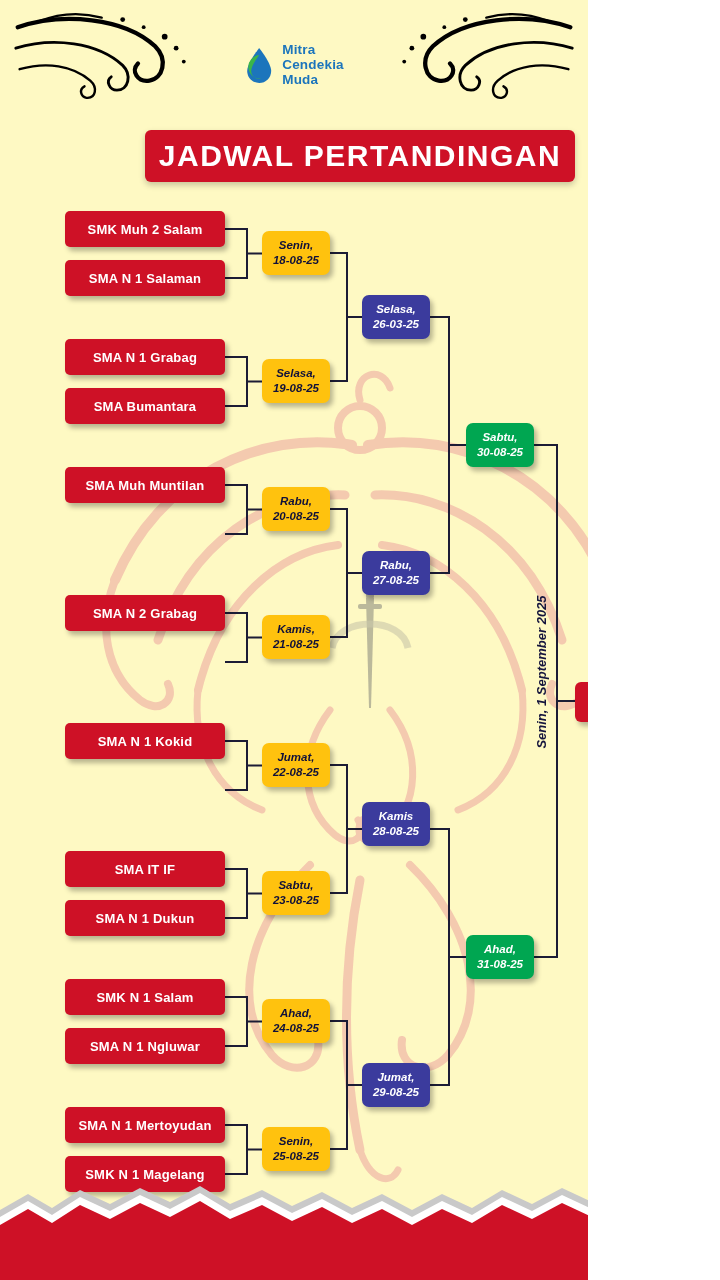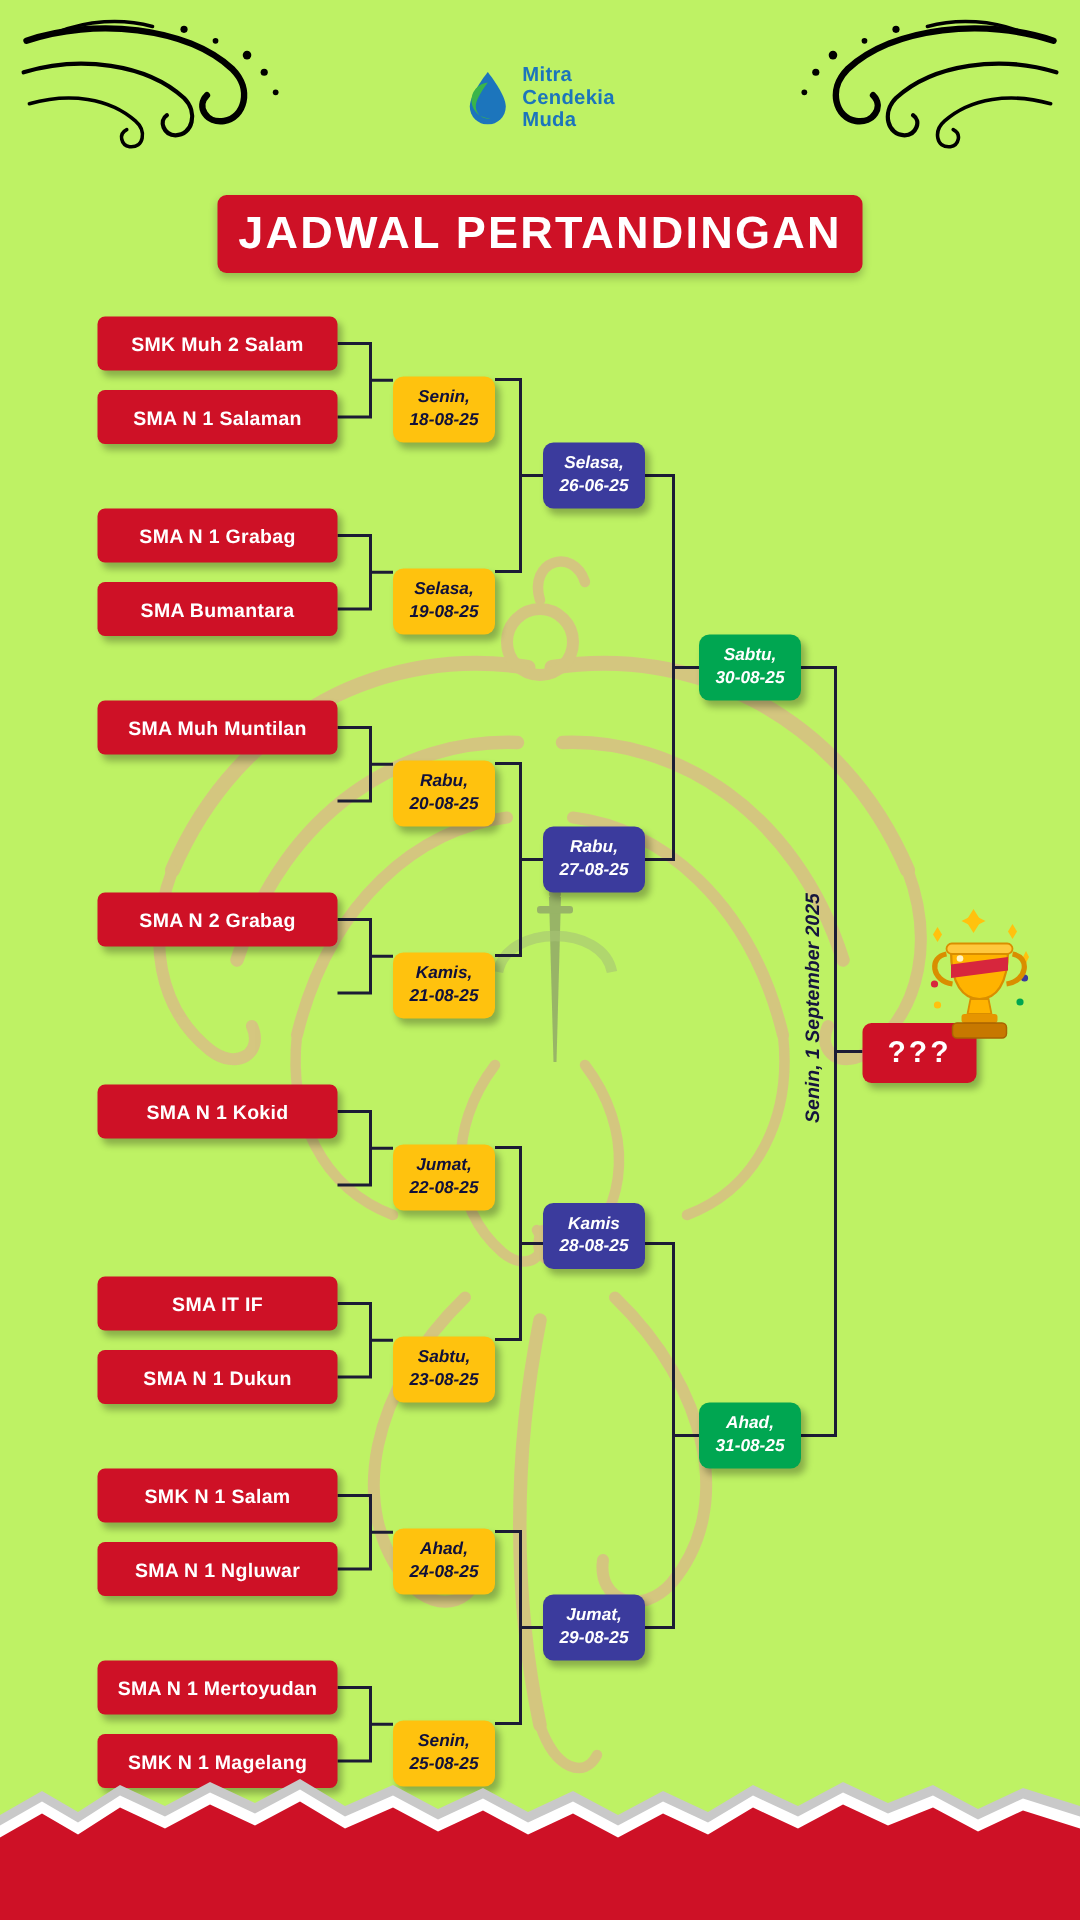--- a/index.html
+++ b/index.html
@@ -3,21 +3,21 @@
 <meta charset="utf-8">
 <style>
   * { margin:0; padding:0; box-sizing:border-box; }
   html,body { width:720px; height:1280px; }
   body {
     background:#fff;
     font-family:"Liberation Sans", sans-serif;
     position:relative;
     overflow:hidden;
   }
-  .poster { position:absolute; inset:0; width:720px; height:1280px; background:#bef264; overflow:hidden; }
+  .poster { position:absolute; inset:0; width:588px; height:1280px; background:#fef9c3; overflow:hidden; }
 
   .watermark { position:absolute; left:0; top:0; z-index:0; pointer-events:none; }
   .connectors { position:absolute; left:0; top:0; z-index:2; pointer-events:none; }
 
   .flourish { position:absolute; top:10px; z-index:3; }
   .flourish.left  { left:8px; }
   .flourish.right { right:8px; transform:scaleX(-1); }
 
   .logo { position:absolute; top:42px; left:50%; transform:translateX(-50%); display:flex; align-items:center; gap:8px; z-index:3; }
   .logo-text { display:flex; flex-direction:column; color:#1C75BC; font-weight:700; font-size:13.5px; line-height:1.12; letter-spacing:.2px; }
@@ -37,21 +37,21 @@
     font-size:13px; font-weight:600; letter-spacing:.2px;
     box-shadow:3px 4px 5px rgba(0,0,0,.28); z-index:3; text-align:center;
   }
 
   .date {
     position:absolute; width:68px; height:44px; border-radius:7px;
     display:flex; flex-direction:column; align-items:center; justify-content:center;
     font-size:11.5px; font-style:italic; font-weight:700; line-height:1.3;
     box-shadow:3px 4px 5px rgba(0,0,0,.28); z-index:3; text-align:center;
   }
-  .date.yellow { background:var(--yellow); color:#10103a;margin-top:20px; }
+  .date.yellow { background:var(--yellow); color:#10103a; }
   .date.blue   { background:var(--blue);   color:#fff; }
   .date.green  { background:var(--green);  color:#fff; }
 
   .final-date {
     position:absolute; left:434px; top:662px; width:220px; height:20px;
     transform:rotate(-90deg); text-align:center;
     font-style:italic; font-weight:700; font-size:13px; color:#15153d; z-index:2;
   }
 
   .winner {
@@ -211,21 +211,21 @@
     <span>Ahad,</span>
     <span>24-08-25</span>
   </div>
   <div class="date yellow" style="left:262px;top:1127px">
     <span>Senin,</span>
     <span>25-08-25</span>
   </div>
 
   <div class="date blue" style="left:362px;top:295px">
     <span>Selasa,</span>
-    <span>26-06-25</span>
+    <span>26-03-25</span>
   </div>
   <div class="date blue" style="left:362px;top:551px">
     <span>Rabu,</span>
     <span>27-08-25</span>
   </div>
   <div class="date blue" style="left:362px;top:802px">
     <span>Kamis</span>
     <span>28-08-25</span>
   </div>
   <div class="date blue" style="left:362px;top:1063px">

